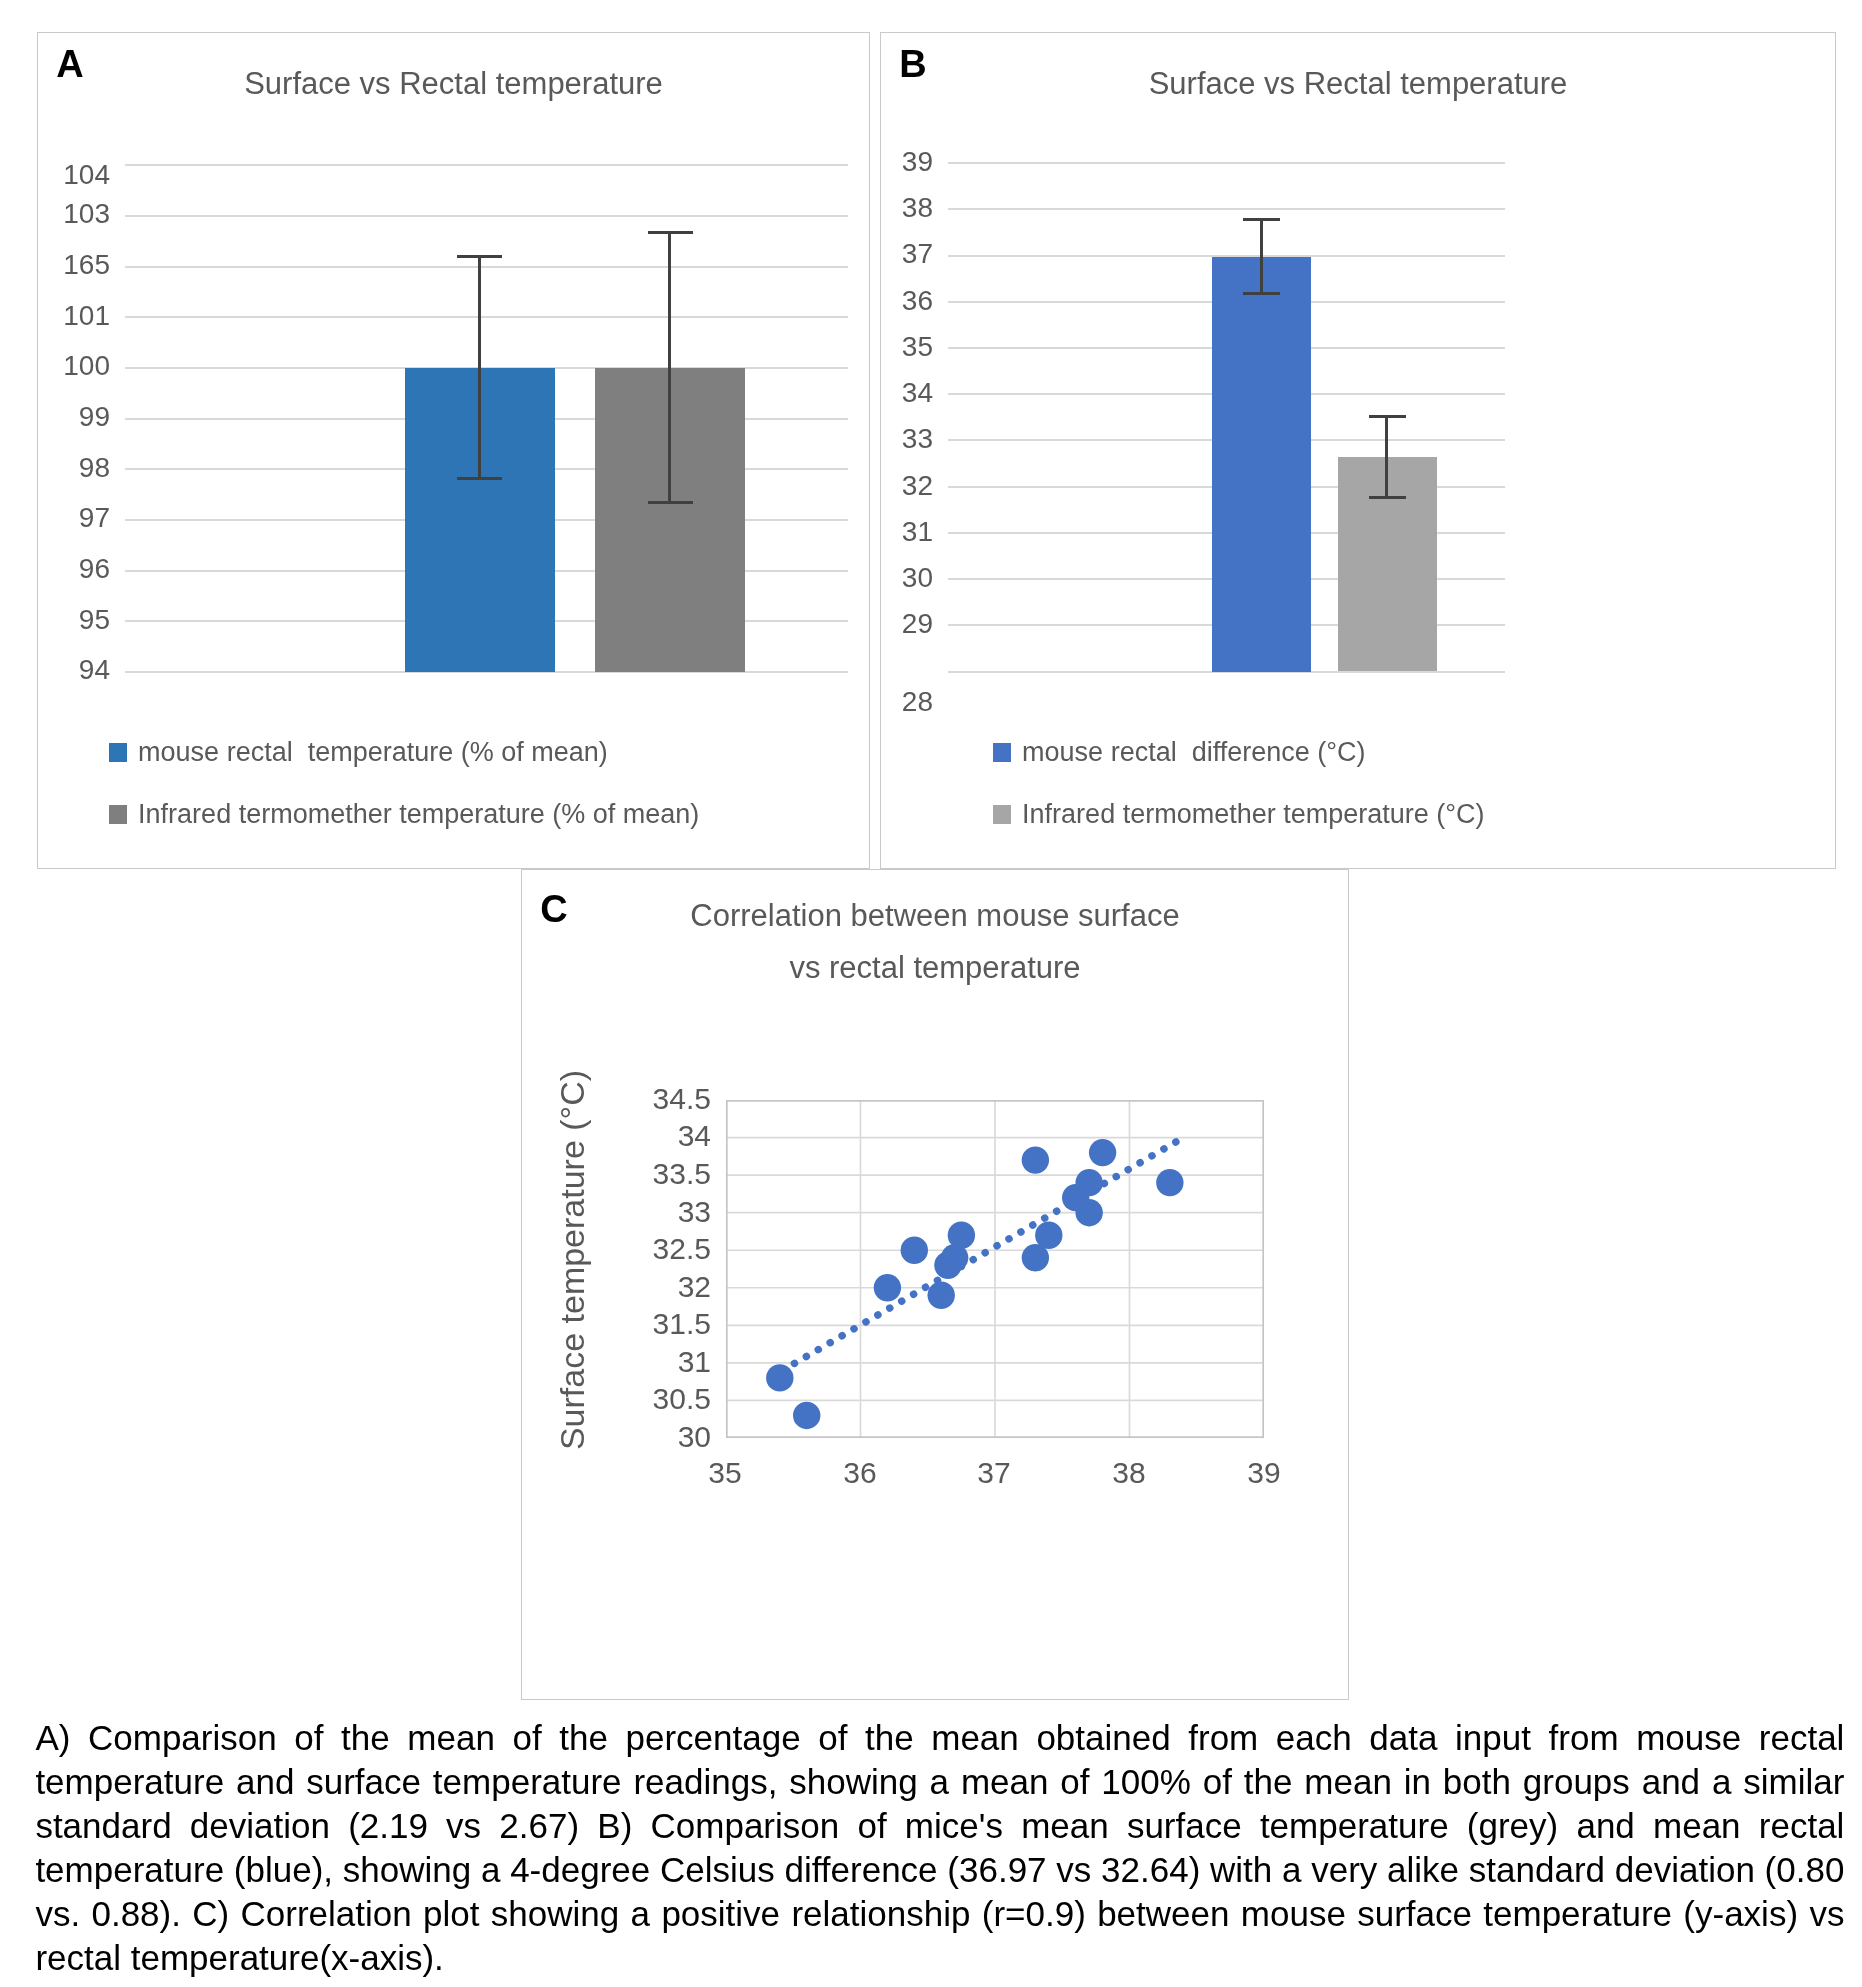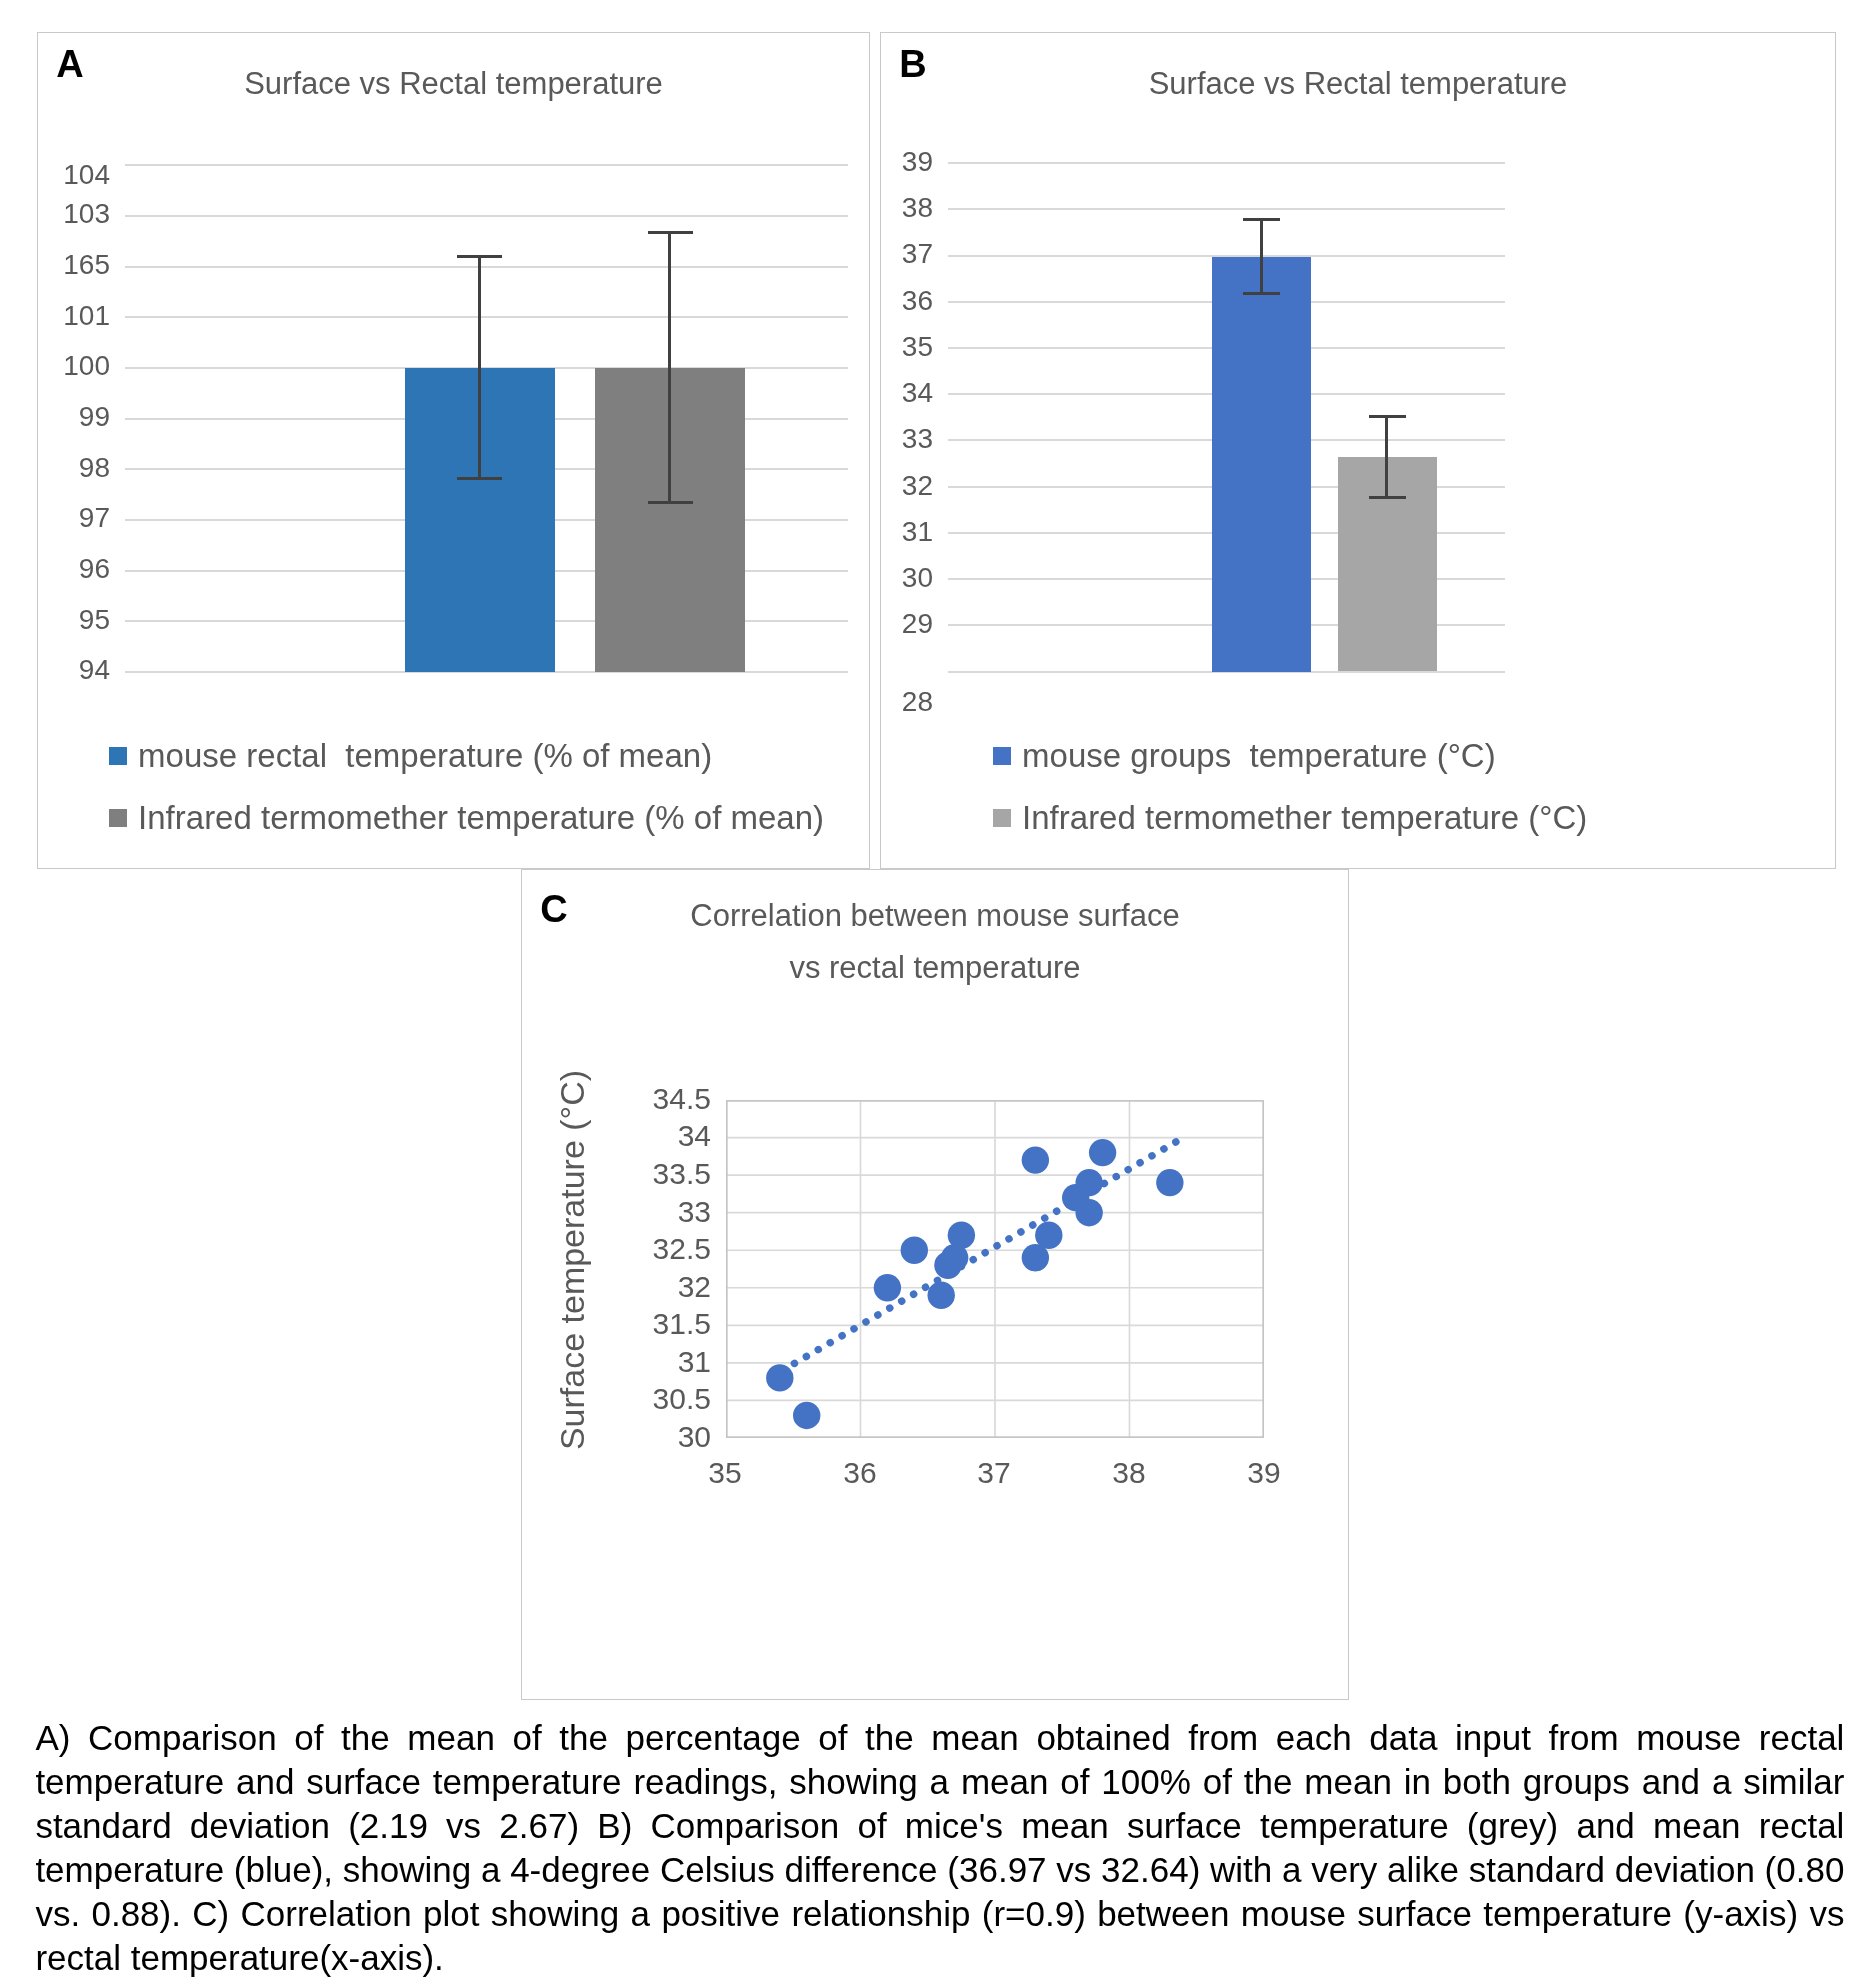--- a/index.html
+++ b/index.html
@@ -17,21 +17,21 @@
   #panelC .chart-title2{position:absolute;left:0;right:0;top:80px;text-align:center;
                font-size:31px;color:#595959;}
   .plot{position:absolute;}
   .gridline{position:absolute;left:0;right:0;height:1.7px;background:#D9D9D9;}
   .bar{position:absolute;}
   .err-v{position:absolute;background:#404040;}
   .err-cap{position:absolute;background:#404040;}
   .ytick{position:absolute;text-align:right;font-size:28px;color:#595959;}
   .legend-row{position:absolute;display:flex;align-items:center;gap:10.8px;}
   .legend-swatch{display:inline-block;width:18.3px;height:18.3px;flex:0 0 18.3px;}
-  .legend-label{font-size:33px;color:#595959;white-space:pre;}
+  .legend-label{font-size:27px;color:#595959;white-space:pre;}
   .c-ytick{position:absolute;text-align:right;font-size:30px;color:#595959;}
   .c-xtick{position:absolute;text-align:center;font-size:30px;color:#595959;width:66px;}
   .c-xtitle{position:absolute;left:204px;width:538px;top:1524px;text-align:center;
             font-size:34px;color:#595959;}
   .c-ytitle{position:absolute;left:50px;top:390px;transform:translate(-50%,-50%) rotate(-90deg);
             white-space:nowrap;font-size:34px;color:#595959;}
   .c-xtitle{top:656px;}
   .caption{position:absolute;left:27.4px;top:1708px;width:1809px;margin:8px;
            font-size:35px;line-height:44px;color:#000;text-align:justify;}
 </style>
@@ -108,21 +108,21 @@
         <div class="err-v" style="left: 312px; width: 3.3px; top: 57px; height: 74px; background: rgb(64, 64, 64);"></div>
         <div class="err-cap" style="left: 295px; width: 37px; top: 55px; height: 3.3px; background: rgb(64, 64, 64);"></div>
         <div class="err-cap" style="left: 295px; width: 37px; top: 129px; height: 3.3px; background: rgb(64, 64, 64);"></div>
         <div class="err-v" style="left: 437px; width: 3.3px; top: 253px; height: 81px; background: rgb(64, 64, 64);"></div>
         <div class="err-cap" style="left: 421px; width: 37px; top: 252px; height: 3.3px; background: rgb(64, 64, 64);"></div>
         <div class="err-cap" style="left: 421px; width: 37px; top: 333px; height: 3.3px; background: rgb(64, 64, 64);"></div>
       </div>
     <div class="legend">
         <div class="legend-row" style="left: 112px; top: 704px;">
           <div class="legend-swatch" style="background: rgb(68, 114, 196);"></div>
-          <div class="legend-label">mouse groups  temperature (°C)</div>
+          <div class="legend-label">mouse rectal  difference (°C)</div>
         </div>
         <div class="legend-row" style="left: 112px; top: 766px;">
           <div class="legend-swatch" style="background: rgb(166, 166, 166);"></div>
           <div class="legend-label">Infrared termomether temperature (°C)</div>
         </div>
       </div>
   <div class="ytick" style="left: 0px; width: 52px; top: 621px; margin-top: 32px;">28</div>
       <div class="ytick" style="left: 0px; width: 52px; top: 575px;">29</div>
       <div class="ytick" style="left: 0px; width: 52px; top: 529px;">30</div>
       <div class="ytick" style="left: 0px; width: 52px; top: 483px;">31</div>

